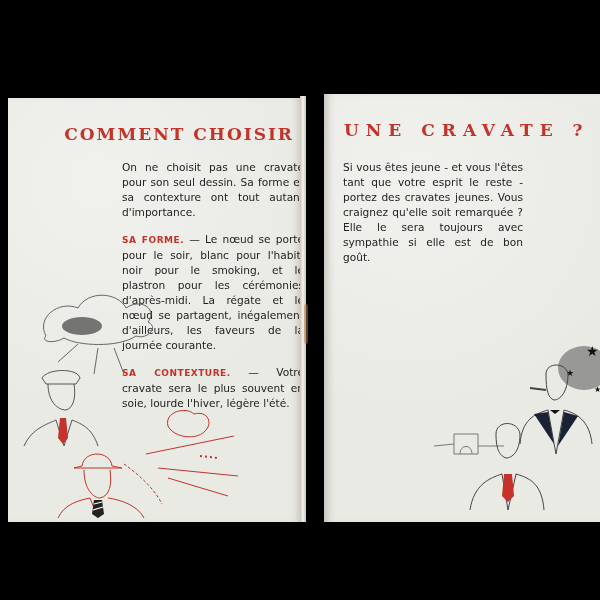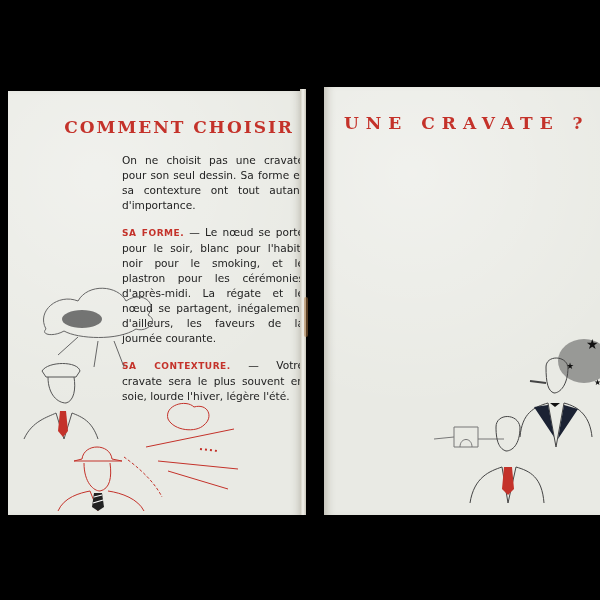--- a/index.html
+++ b/index.html
@@ -1,17 +1,17 @@
 <!DOCTYPE html>
 <html><head>
 <meta charset="utf-8">
 <style>
   html, body { margin:0; padding:0; }
   body { width:600px; height:600px; background:#000; position:relative; overflow:hidden; font-family:"DejaVu Sans", sans-serif; }
-  .booklet { position:absolute; left:8px; top:87px; width:590px; height:428px; }
+  .booklet { position:absolute; left:8px; top:94px; width:590px; height:428px; }
   .page { position:absolute; top:0; height:100%; background:#e9eae4;
           background-image: radial-gradient(circle at 30% 20%, rgba(255,255,255,0.35), rgba(0,0,0,0) 60%); }
   .page.left { left:0; width:294px; top:4px; height:424px; box-shadow: inset -8px 0 10px -6px rgba(90,80,60,0.35); }
   .page.right { left:296px; width:294px; box-shadow: inset 8px 0 10px -6px rgba(90,80,60,0.35); margin-left: 20px; }
   .spine { position:absolute; left:292px; top:2px; width:6px; height:426px; background:linear-gradient(90deg,#c9c5b8,#f3f2ec,#c9c5b8); }
   .title { position:absolute; top:26px; font-family:"DejaVu Serif", serif; font-weight:bold; color:#c4322a; font-size:17px; letter-spacing:2px; white-space:nowrap; }
   .page.left .title { right:8px; }
   .page.right .title { left:20px; letter-spacing:7px; }
   .text { position:absolute; font-size:10.6px; line-height:15px; color:#222; text-align:justify; }
   .p { margin:0 0 12px 0; }
@@ -58,20 +58,21 @@
       <path d="M106 186 C120 196 136 210 144 226" fill="none" stroke="#c4322a" stroke-dasharray="3 2"></path>
     </svg>
   </div>
 
   <div class="spine"></div>
   <div class="stain"></div>
 
   <div class="page right">
     <div class="title">UNE CRAVATE ?</div>
     <div class="text">
+      <p class="p"><span>Si vous êtes jeune - et vous l'êtes tant que votre esprit le reste - portez des cravates jeunes. Vous craignez qu'elle soit remarquée ? Elle le sera toujours avec sympathie si elle est de bon goût.</span></p>
     </div>
     <svg class="illus" style="left:110px;top:240px" width="180" height="180" viewBox="0 0 180 180">
 
       <ellipse cx="150" cy="34" rx="26" ry="22" fill="#555" opacity="0.55"></ellipse>
       <text x="152" y="22" font-size="14" fill="#111">★</text>
       <text x="132" y="42" font-size="9" fill="#111">★</text>
       <text x="160" y="58" font-size="8" fill="#111">★</text>
 
       <path d="M112 40 C112 28 132 28 134 40 C134 58 126 66 120 66 C114 64 112 56 112 40 Z" fill="none" stroke="#444"></path>
       <line x1="96" y1="54" x2="112" y2="56" stroke="#444" stroke-width="2"></line>

